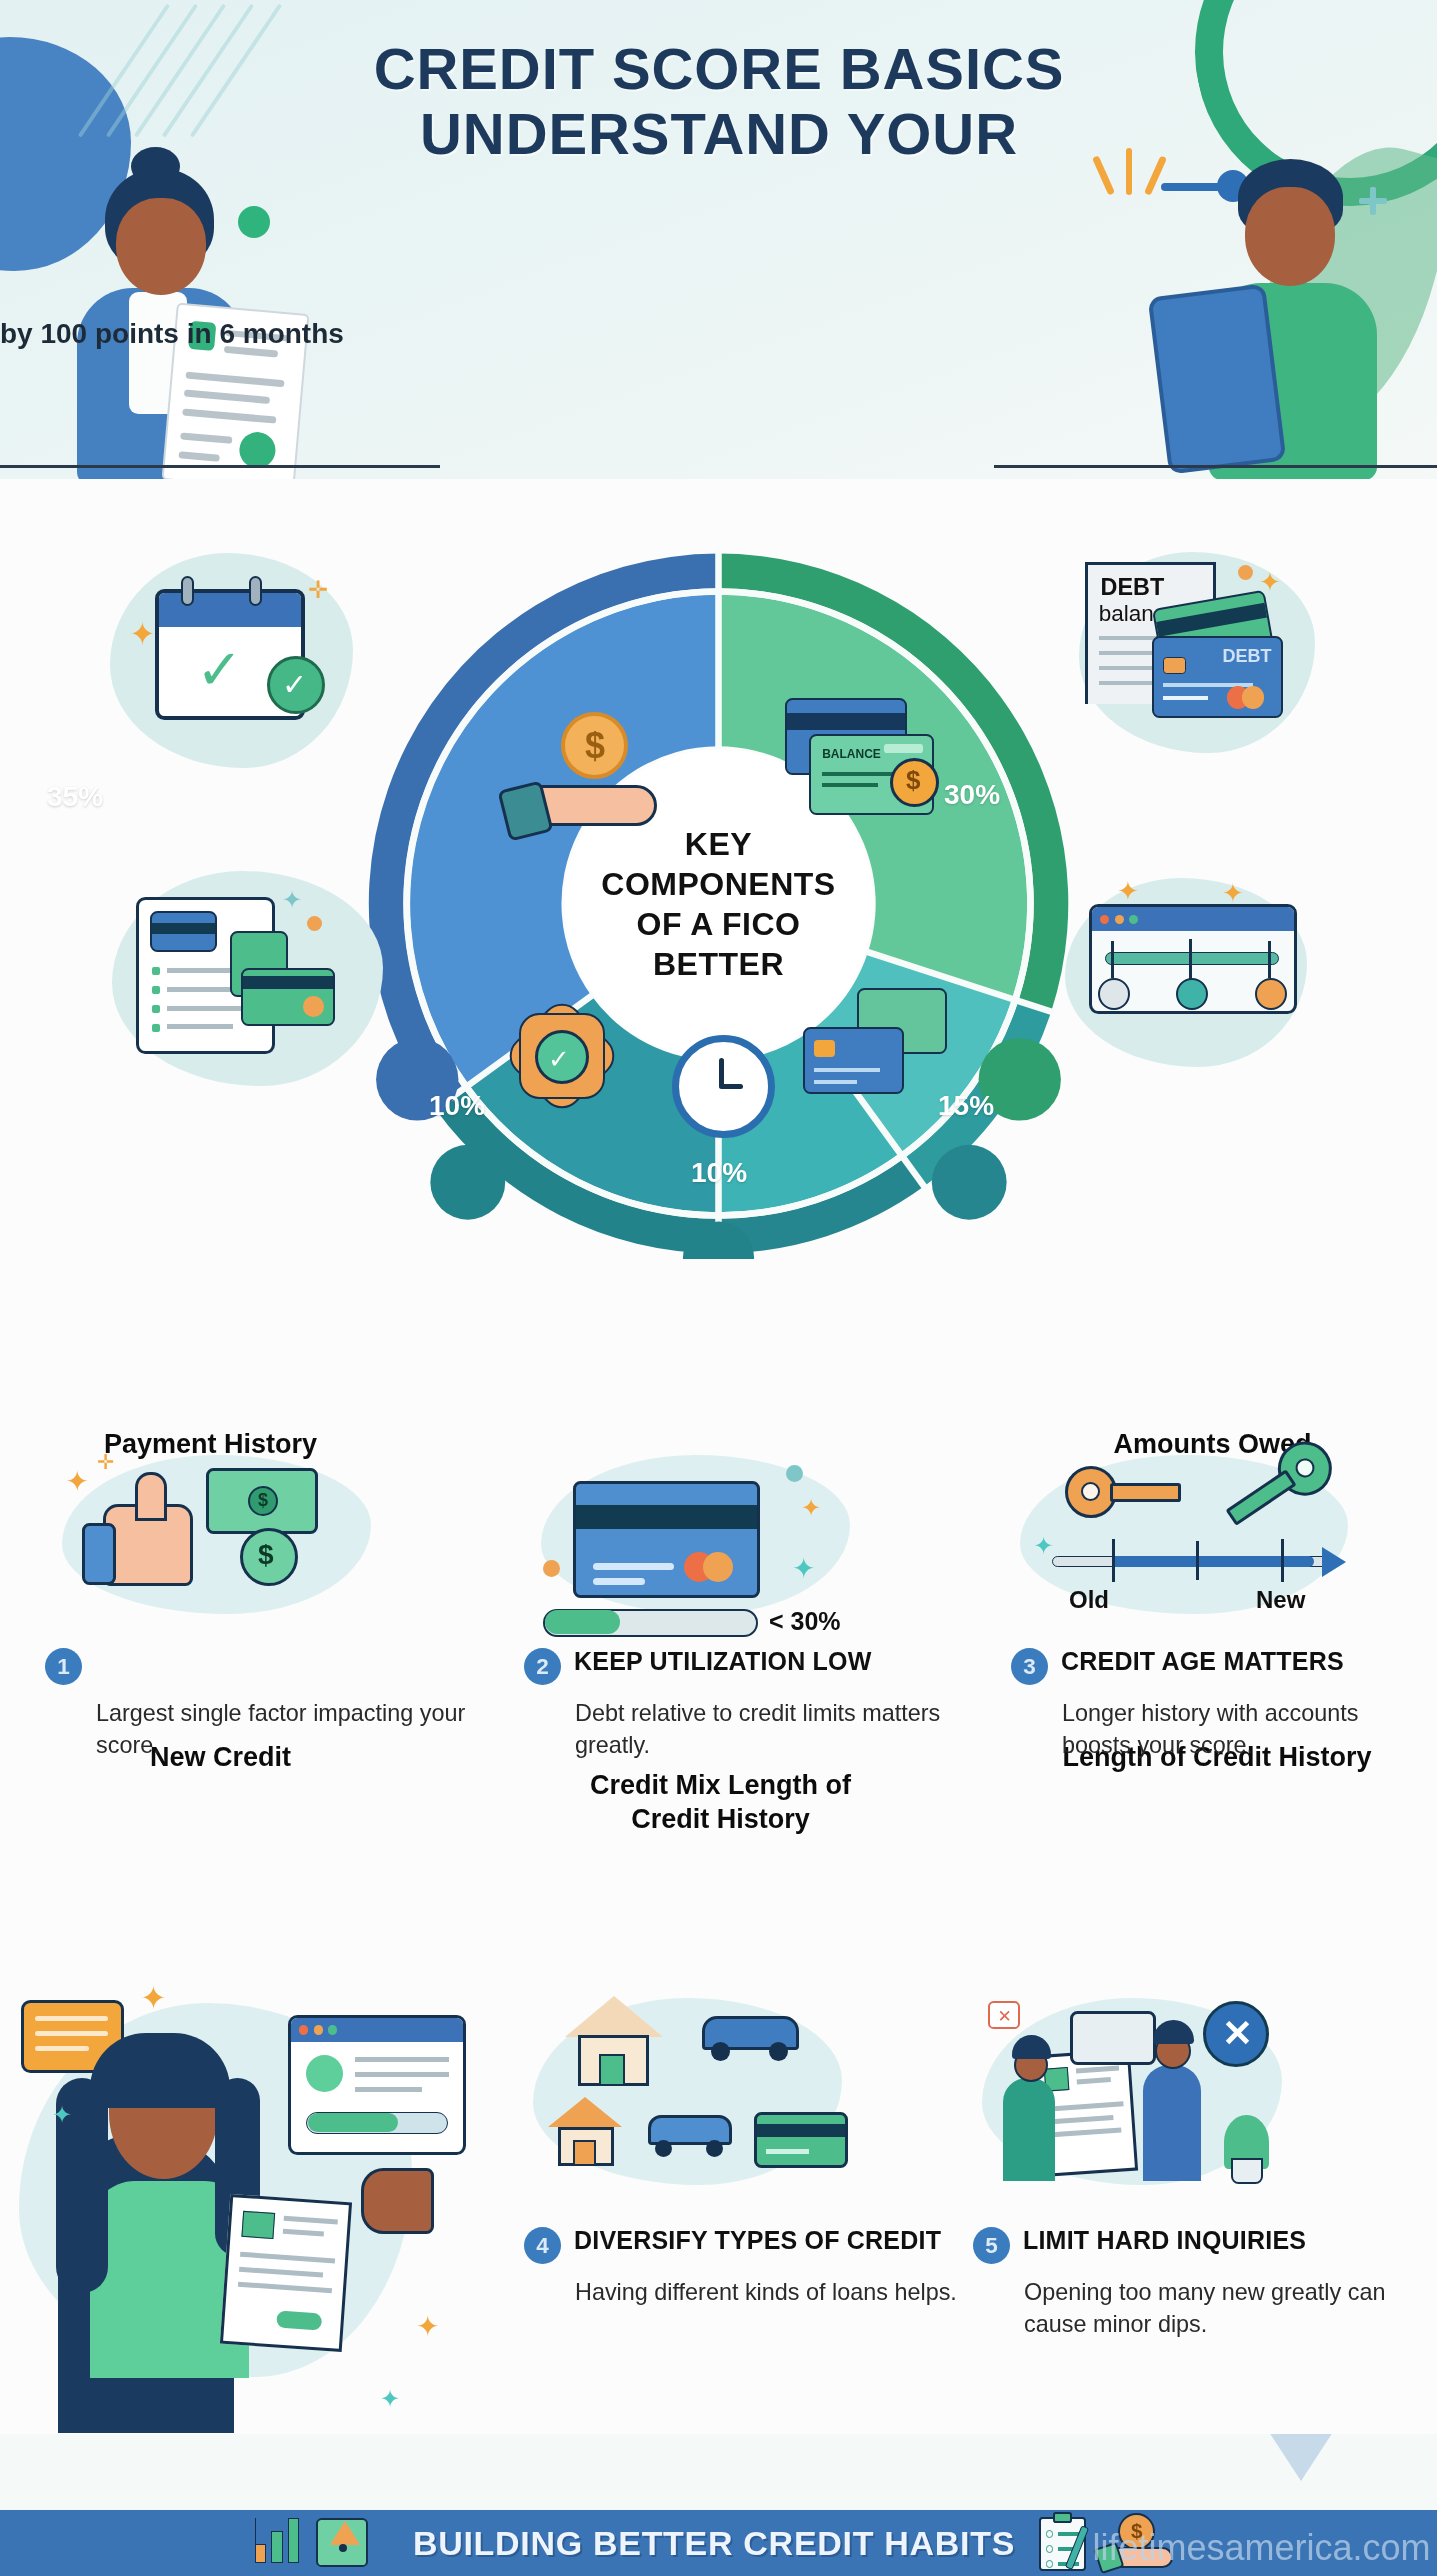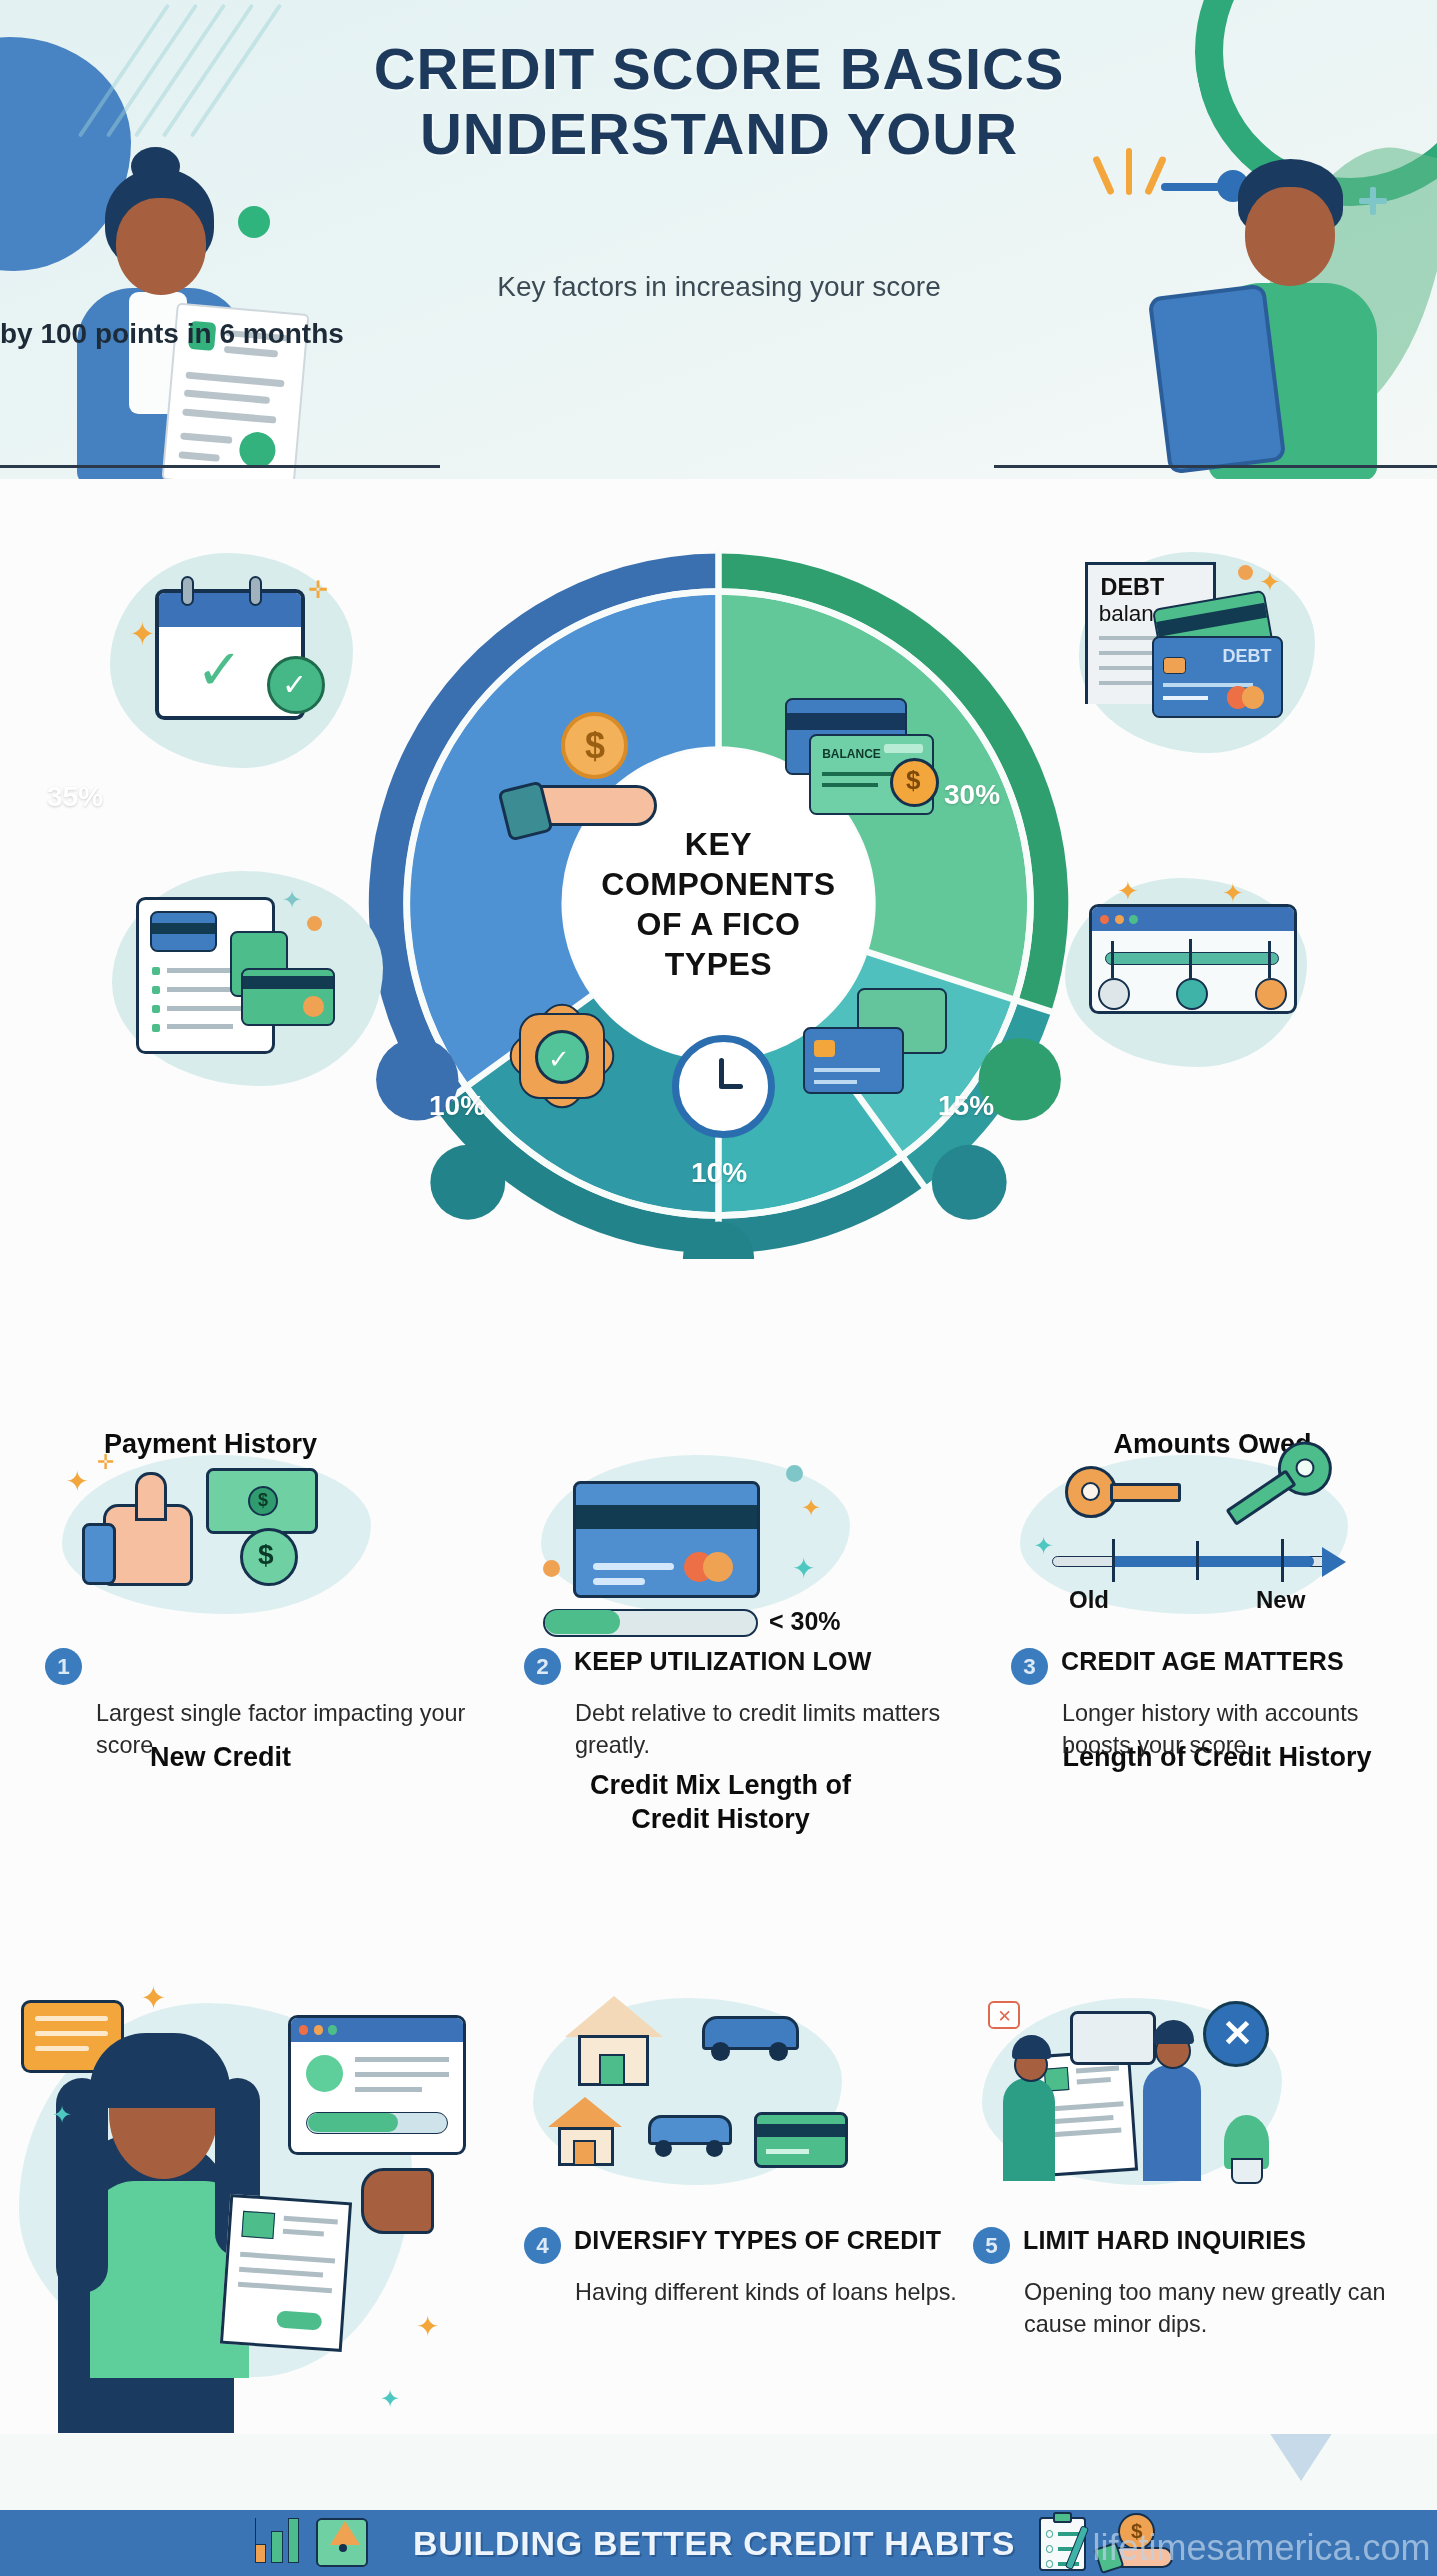--- a/index.html
+++ b/index.html
@@ -235,21 +235,20 @@
       <i style="left:-45px;top:-3.7px;height:41px;transform:rotate(-24deg)"></i>
       <i style="left:-19px;top:-11.2px;height:47px;"></i>
       <i style="left:7.5px;top:-3.7px;height:41px;transform:rotate(24deg)"></i>
     </div>
   </div>
 
   <div class="hdr-title">
     <div>CREDIT SCORE BASICS</div>
     <div>UNDERSTAND YOUR</div>
   </div>
-  <div class="hdr-sub1">Key factors in increasing your score</div>
   <div class="hdr-sub2">by 100 points in 6 months</div>
 
   <div class="hdr-underline ul-l"></div>
   <div class="hdr-underline ul-r"></div>
 </div>
 
 <div class="donut-wrap">
 
   <div class="donut">
     <svg width="711" height="711" viewBox="0 0 760 760">
@@ -282,21 +281,21 @@
         <circle cx="-268" cy="298" r="40" fill="#23838b"></circle>
         <circle cx="0" cy="378" r="38" fill="#23838b"></circle>
       </g>
     </svg>
 
     <div class="donut-center">
       <div class="donut-center-text">
         <div>KEY</div>
         <div>COMPONENTS</div>
         <div>OF A FICO</div>
-        <div>TYPES</div>
+        <div>BETTER</div>
       </div>
     </div>
 
     <div style="position:absolute;left:140px;top:164px;width:168px;height:140px">
       <div style="position:absolute;left:58px;top:0;width:67px;height:67px;border-radius:50%;background:#f3b25a;border:4.7px solid #d98b28"></div>
       <div style="position:absolute;left:82px;top:13px;color:#9a5f12;font-size:36px;font-weight:bold">$</div>
       <div style="position:absolute;left:22.5px;top:73px;width:131px;height:41px;background:#f6c0a0;border:3.7px solid #15314d;border-radius:5.6px 37px 37px 5.6px"></div>
       <div style="position:absolute;left:0px;top:73px;width:45px;height:52px;background:#3b8c93;border:3.7px solid #15314d;border-radius:7.5px;transform:rotate(-14deg)"></div>
     </div>
 

